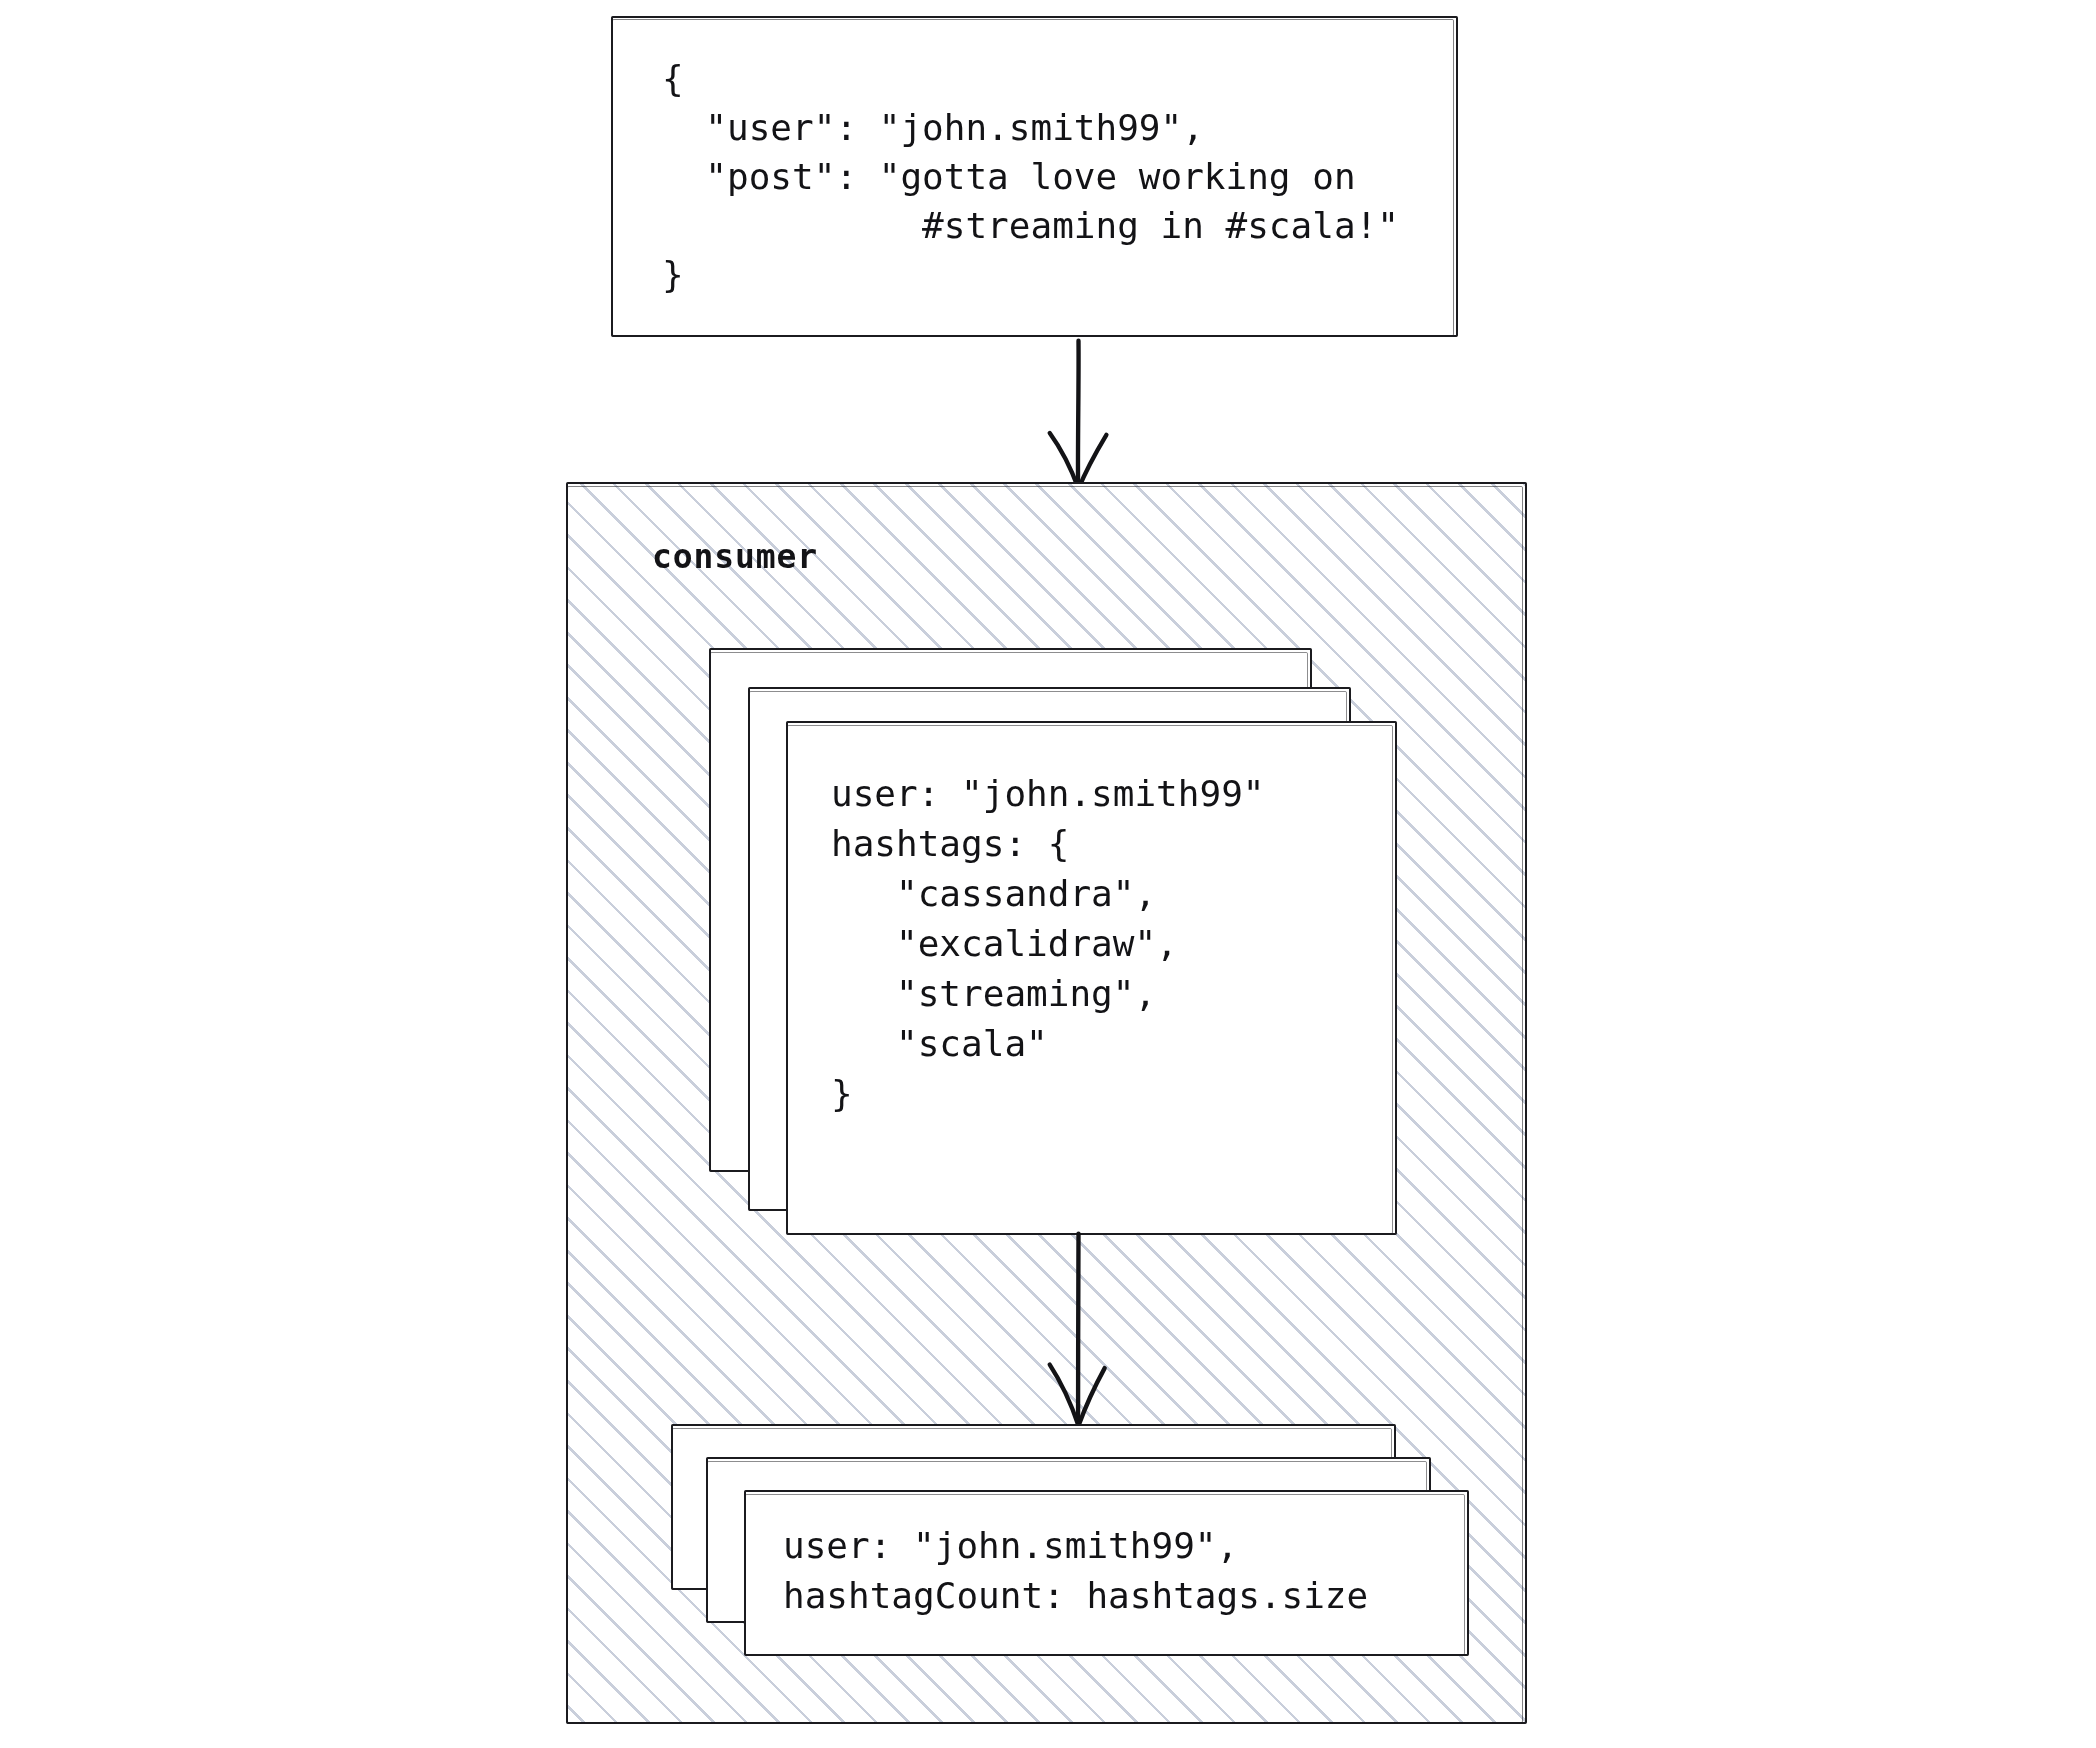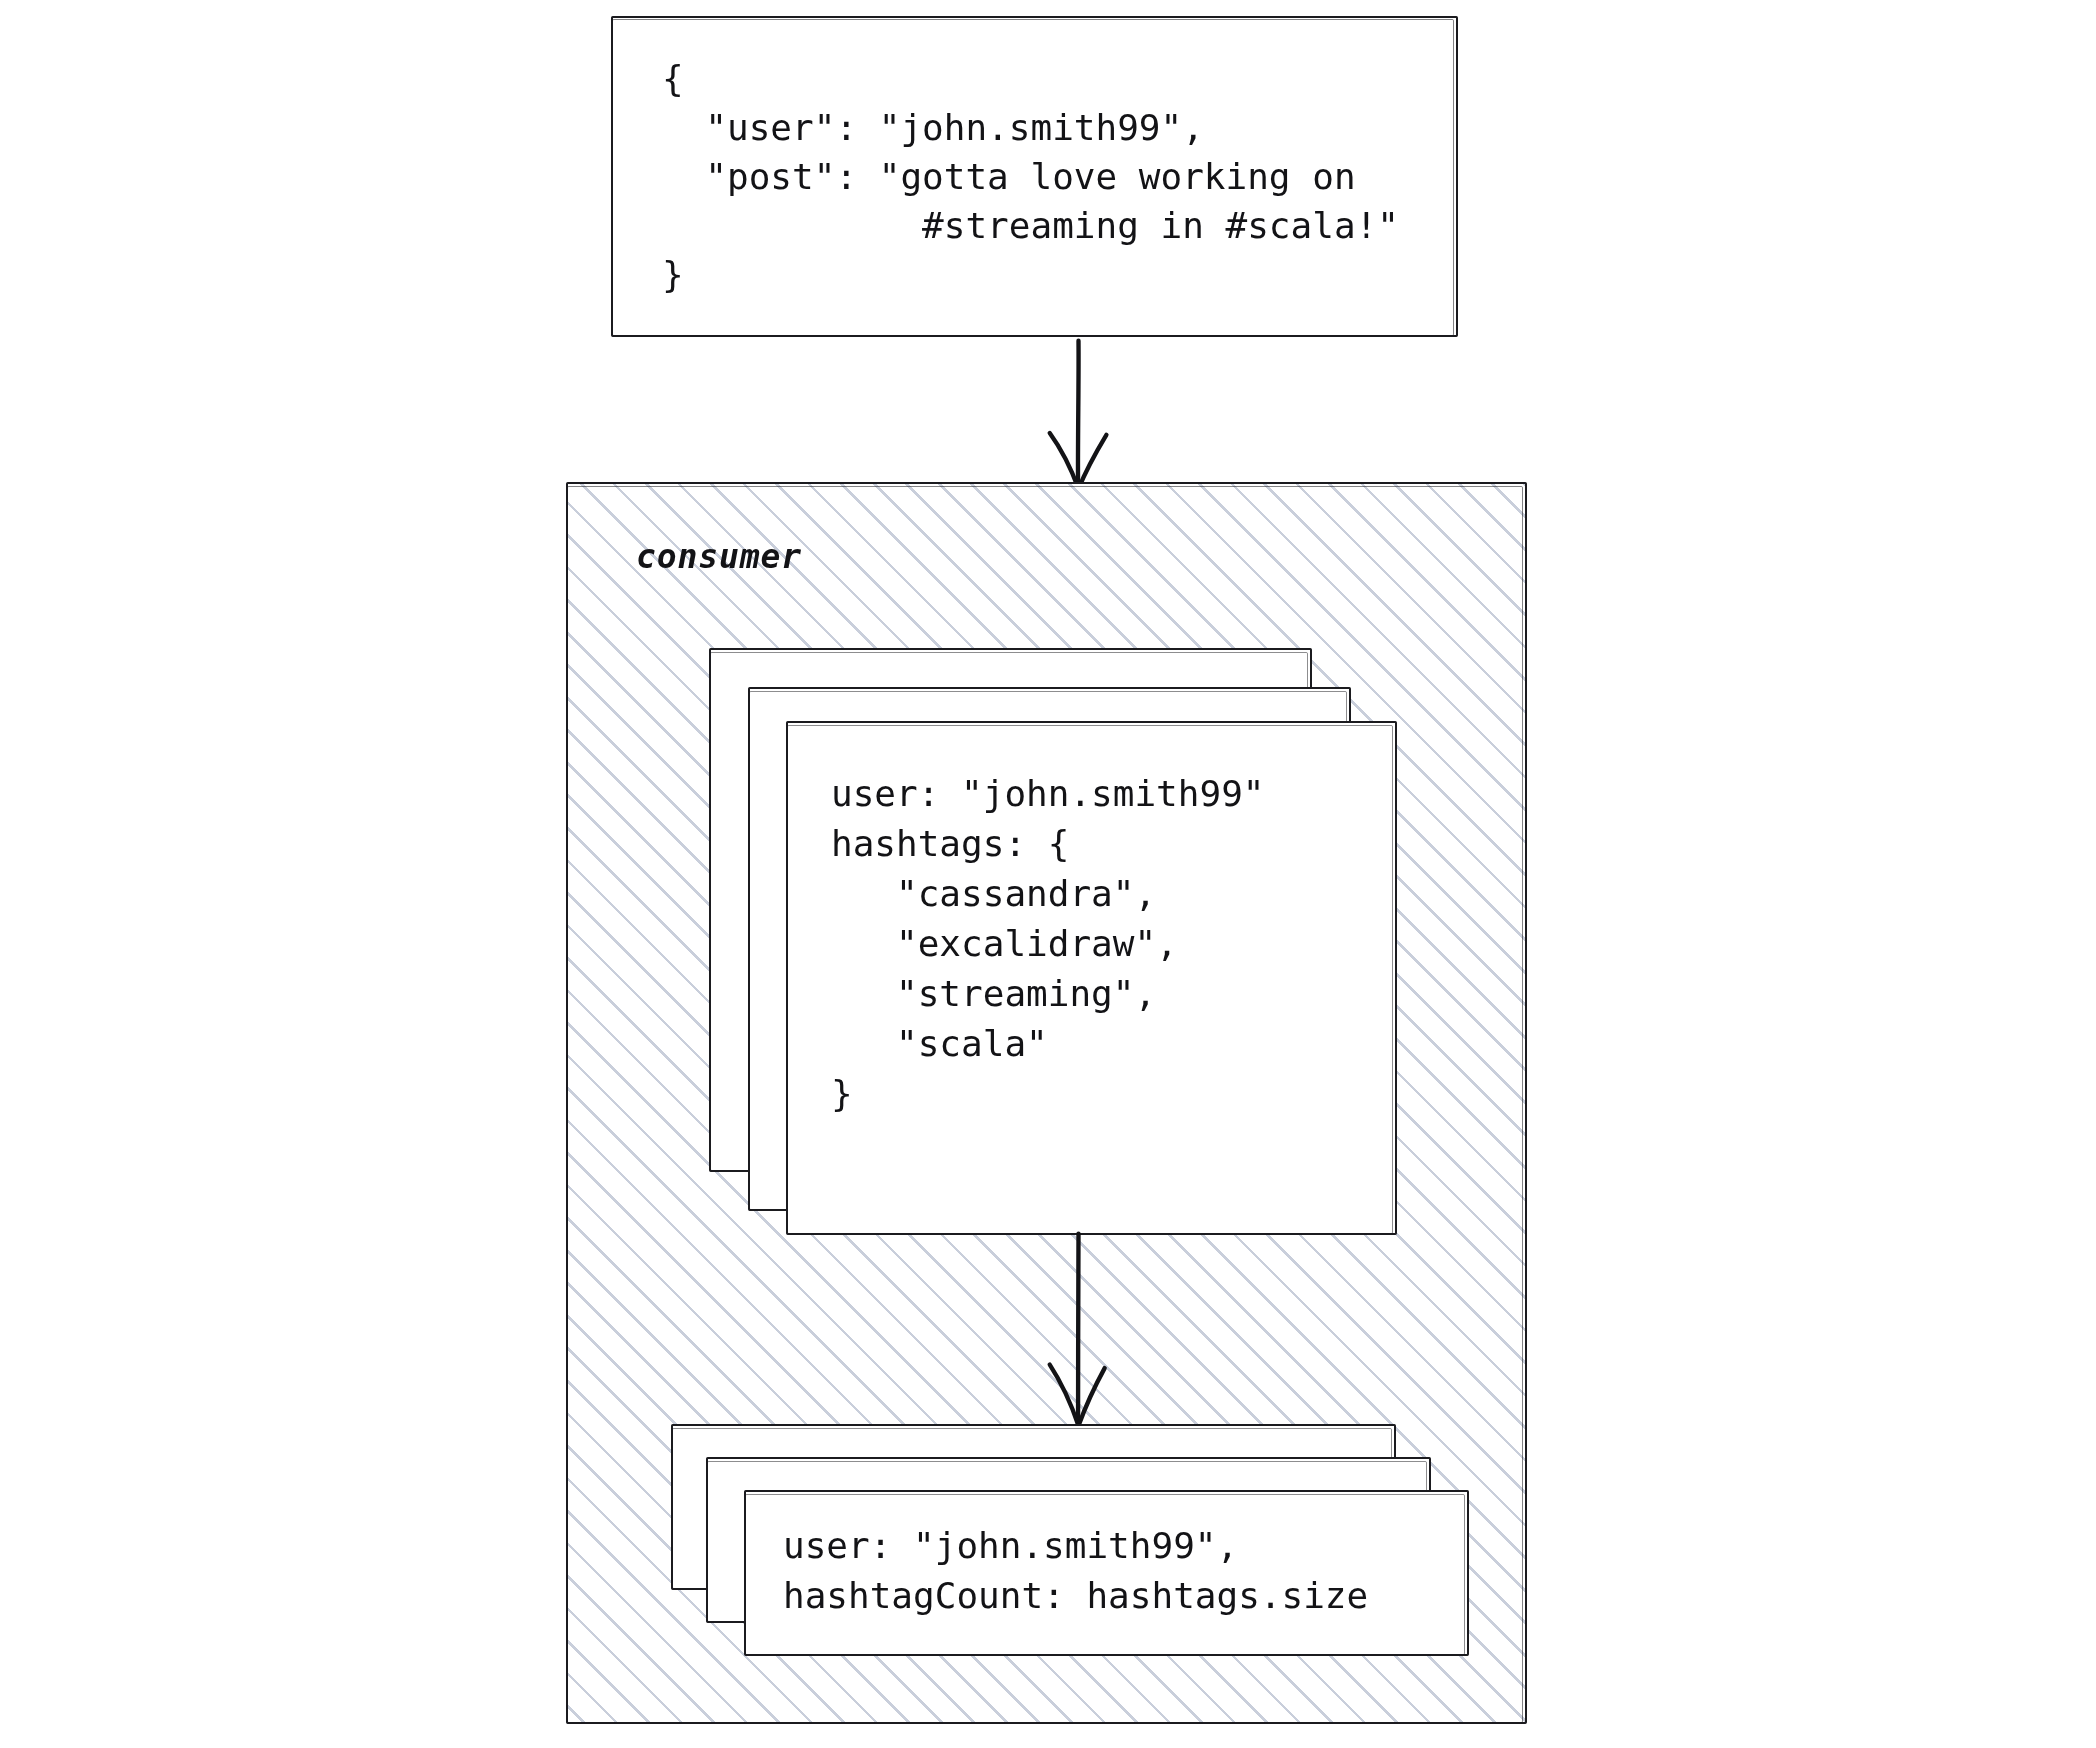--- a/index.html
+++ b/index.html
@@ -77,26 +77,25 @@
         rgba(198,204,217,0)   0px,
         rgba(198,204,217,0)   9.6px,
         rgba(198,204,217,.95) 9.6px,
         rgba(198,204,217,.95) 12.2px,
         rgba(198,204,217,0)   12.2px,
         rgba(198,204,217,0)   23px
       );
     pointer-events: none;
   }
   #consumer-label {
-    left: 636px;
+    left: 652px;
     top: 537px;
     font-size: 33px;
     font-weight: 700;
     letter-spacing: 0.9px;
-    font-style: italic;
   }
 
   
   .stack-card {
     position: absolute;
     box-sizing: border-box;
     background: #ffffff;
     border: 2.6px solid #1b1b1f;
     border-radius: 1.7px;
   }

